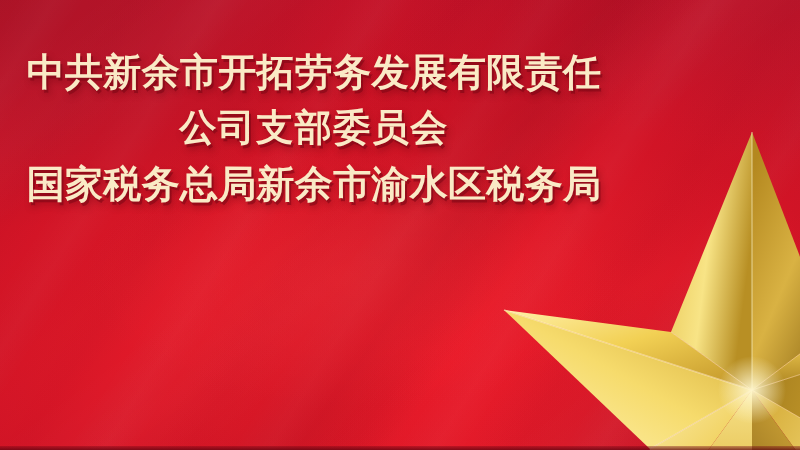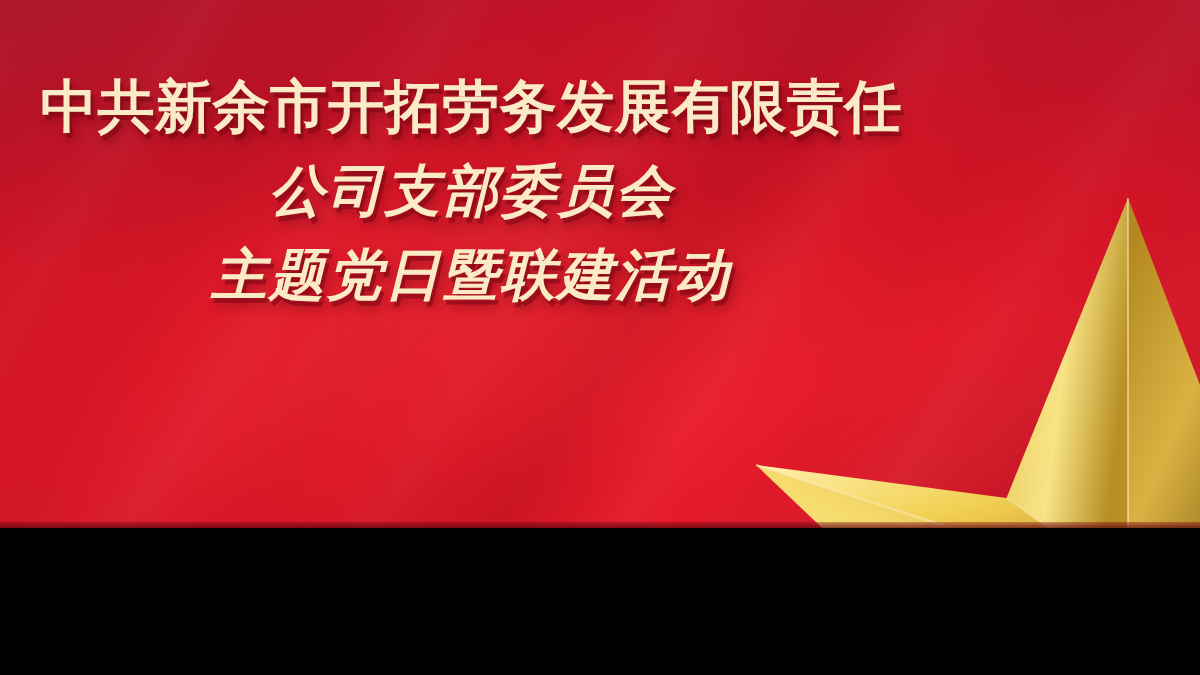--- a/index.html
+++ b/index.html
@@ -4,21 +4,21 @@
 <title>Party Banner</title>
 <style>
   html, body {
     margin: 0;
     padding: 0;
     background: #000;
   }
   #banner {
     position: relative;
     width: 800px;
-    height: 352px;
+    height: 450px;
     overflow: hidden;
     font-family: "Liberation Sans", "DejaVu Sans", sans-serif;
     background: #D61626;
   }
 
   
   .bg-base {
     position: absolute;
     inset: 0;
     background:
@@ -115,21 +115,20 @@
       2px 3px 0 rgba(122,6,20,0.55),
       3px 5px 7px rgba(100,2,14,0.45);
   }
   .hl-line.wide {
     font-size: 38px;
     letter-spacing: 0.3px;
   }
   .hl-line.narrow {
     font-size: 37px;
     letter-spacing: 1.5px;
-    font-style: italic;
   }
 </style>
 </head>
 <body>
 
 <div id="banner">
 
   <div class="bg-base"></div>
   <div class="bg-corner-dark"></div>
   <div class="bg-streaks"></div>
@@ -225,16 +224,16 @@
       </g>
       <circle cx="752" cy="390" r="34" fill="url(#gCenter)"></circle>
     </svg>
   </div>
 
   <div class="bg-bottom-band"></div>
 
   <div class="headline">
     <div class="hl-line wide">中共新余市开拓劳务发展有限责任</div>
     <div class="hl-line narrow">公司支部委员会</div>
-    <div class="hl-line narrow">主题党日暨联建活动</div>
+    <div class="hl-line wide">国家税务总局新余市渝水区税务局</div>
   </div>
 
 </div>
 
 </body></html>

